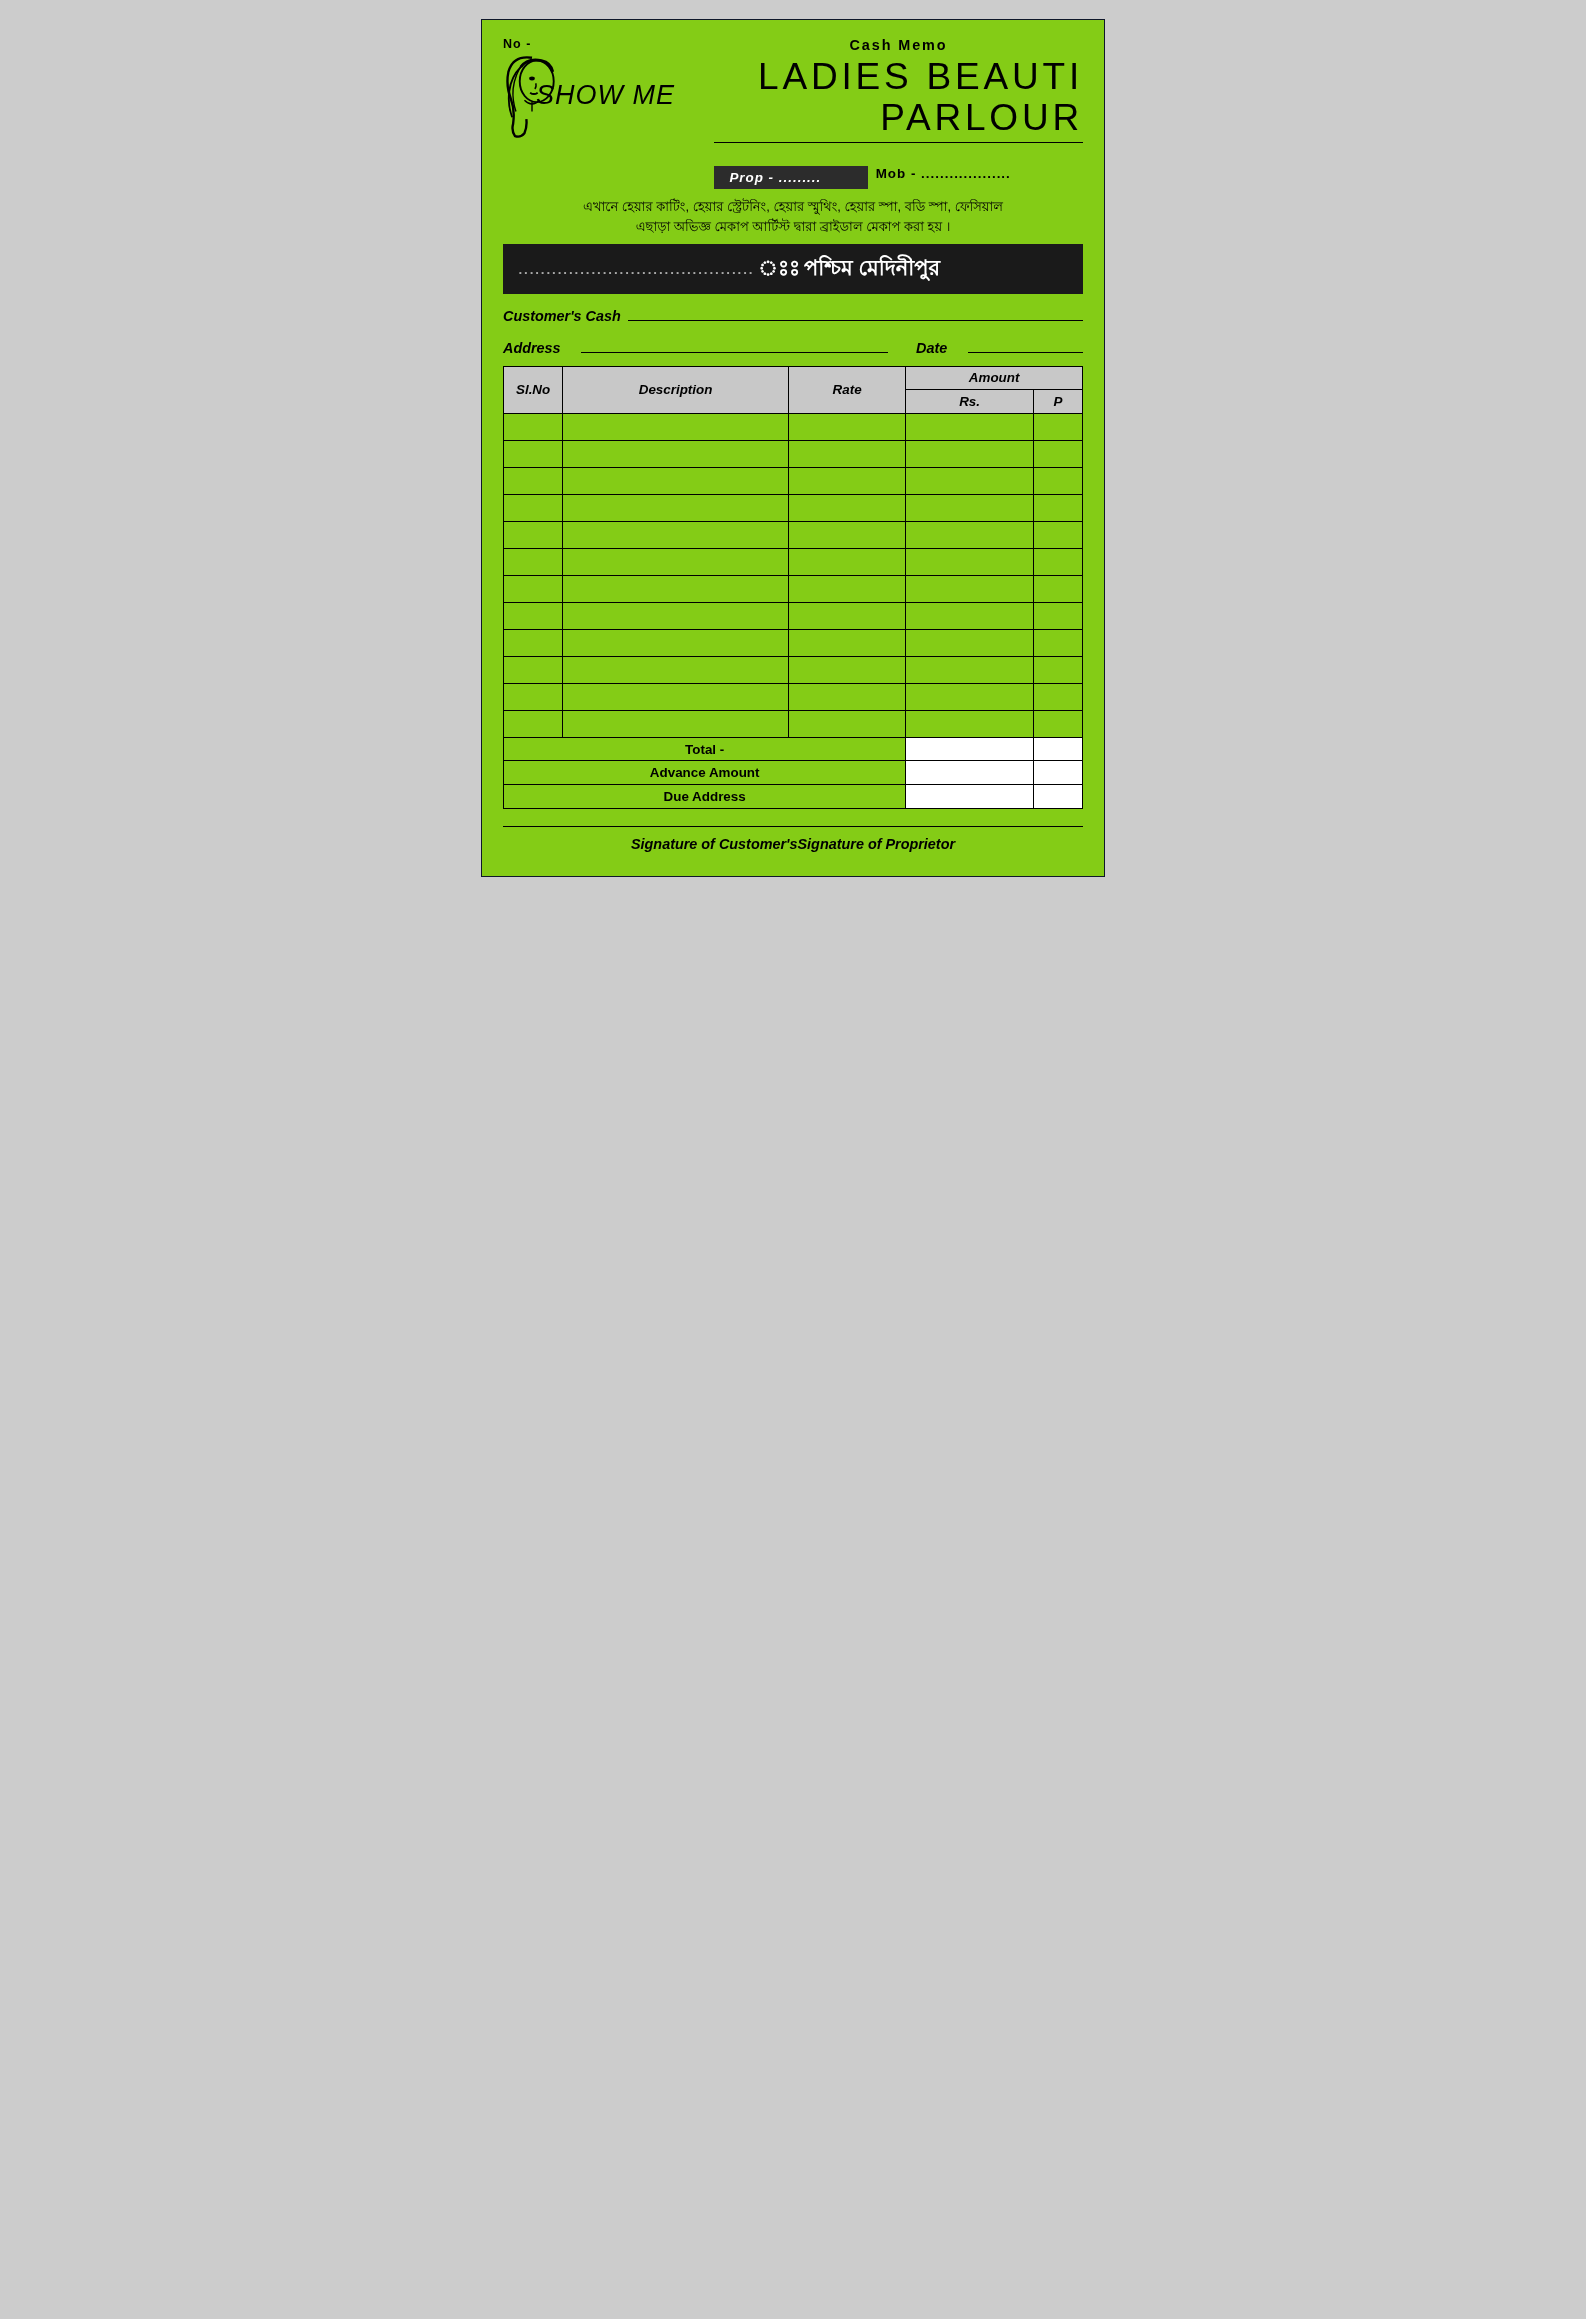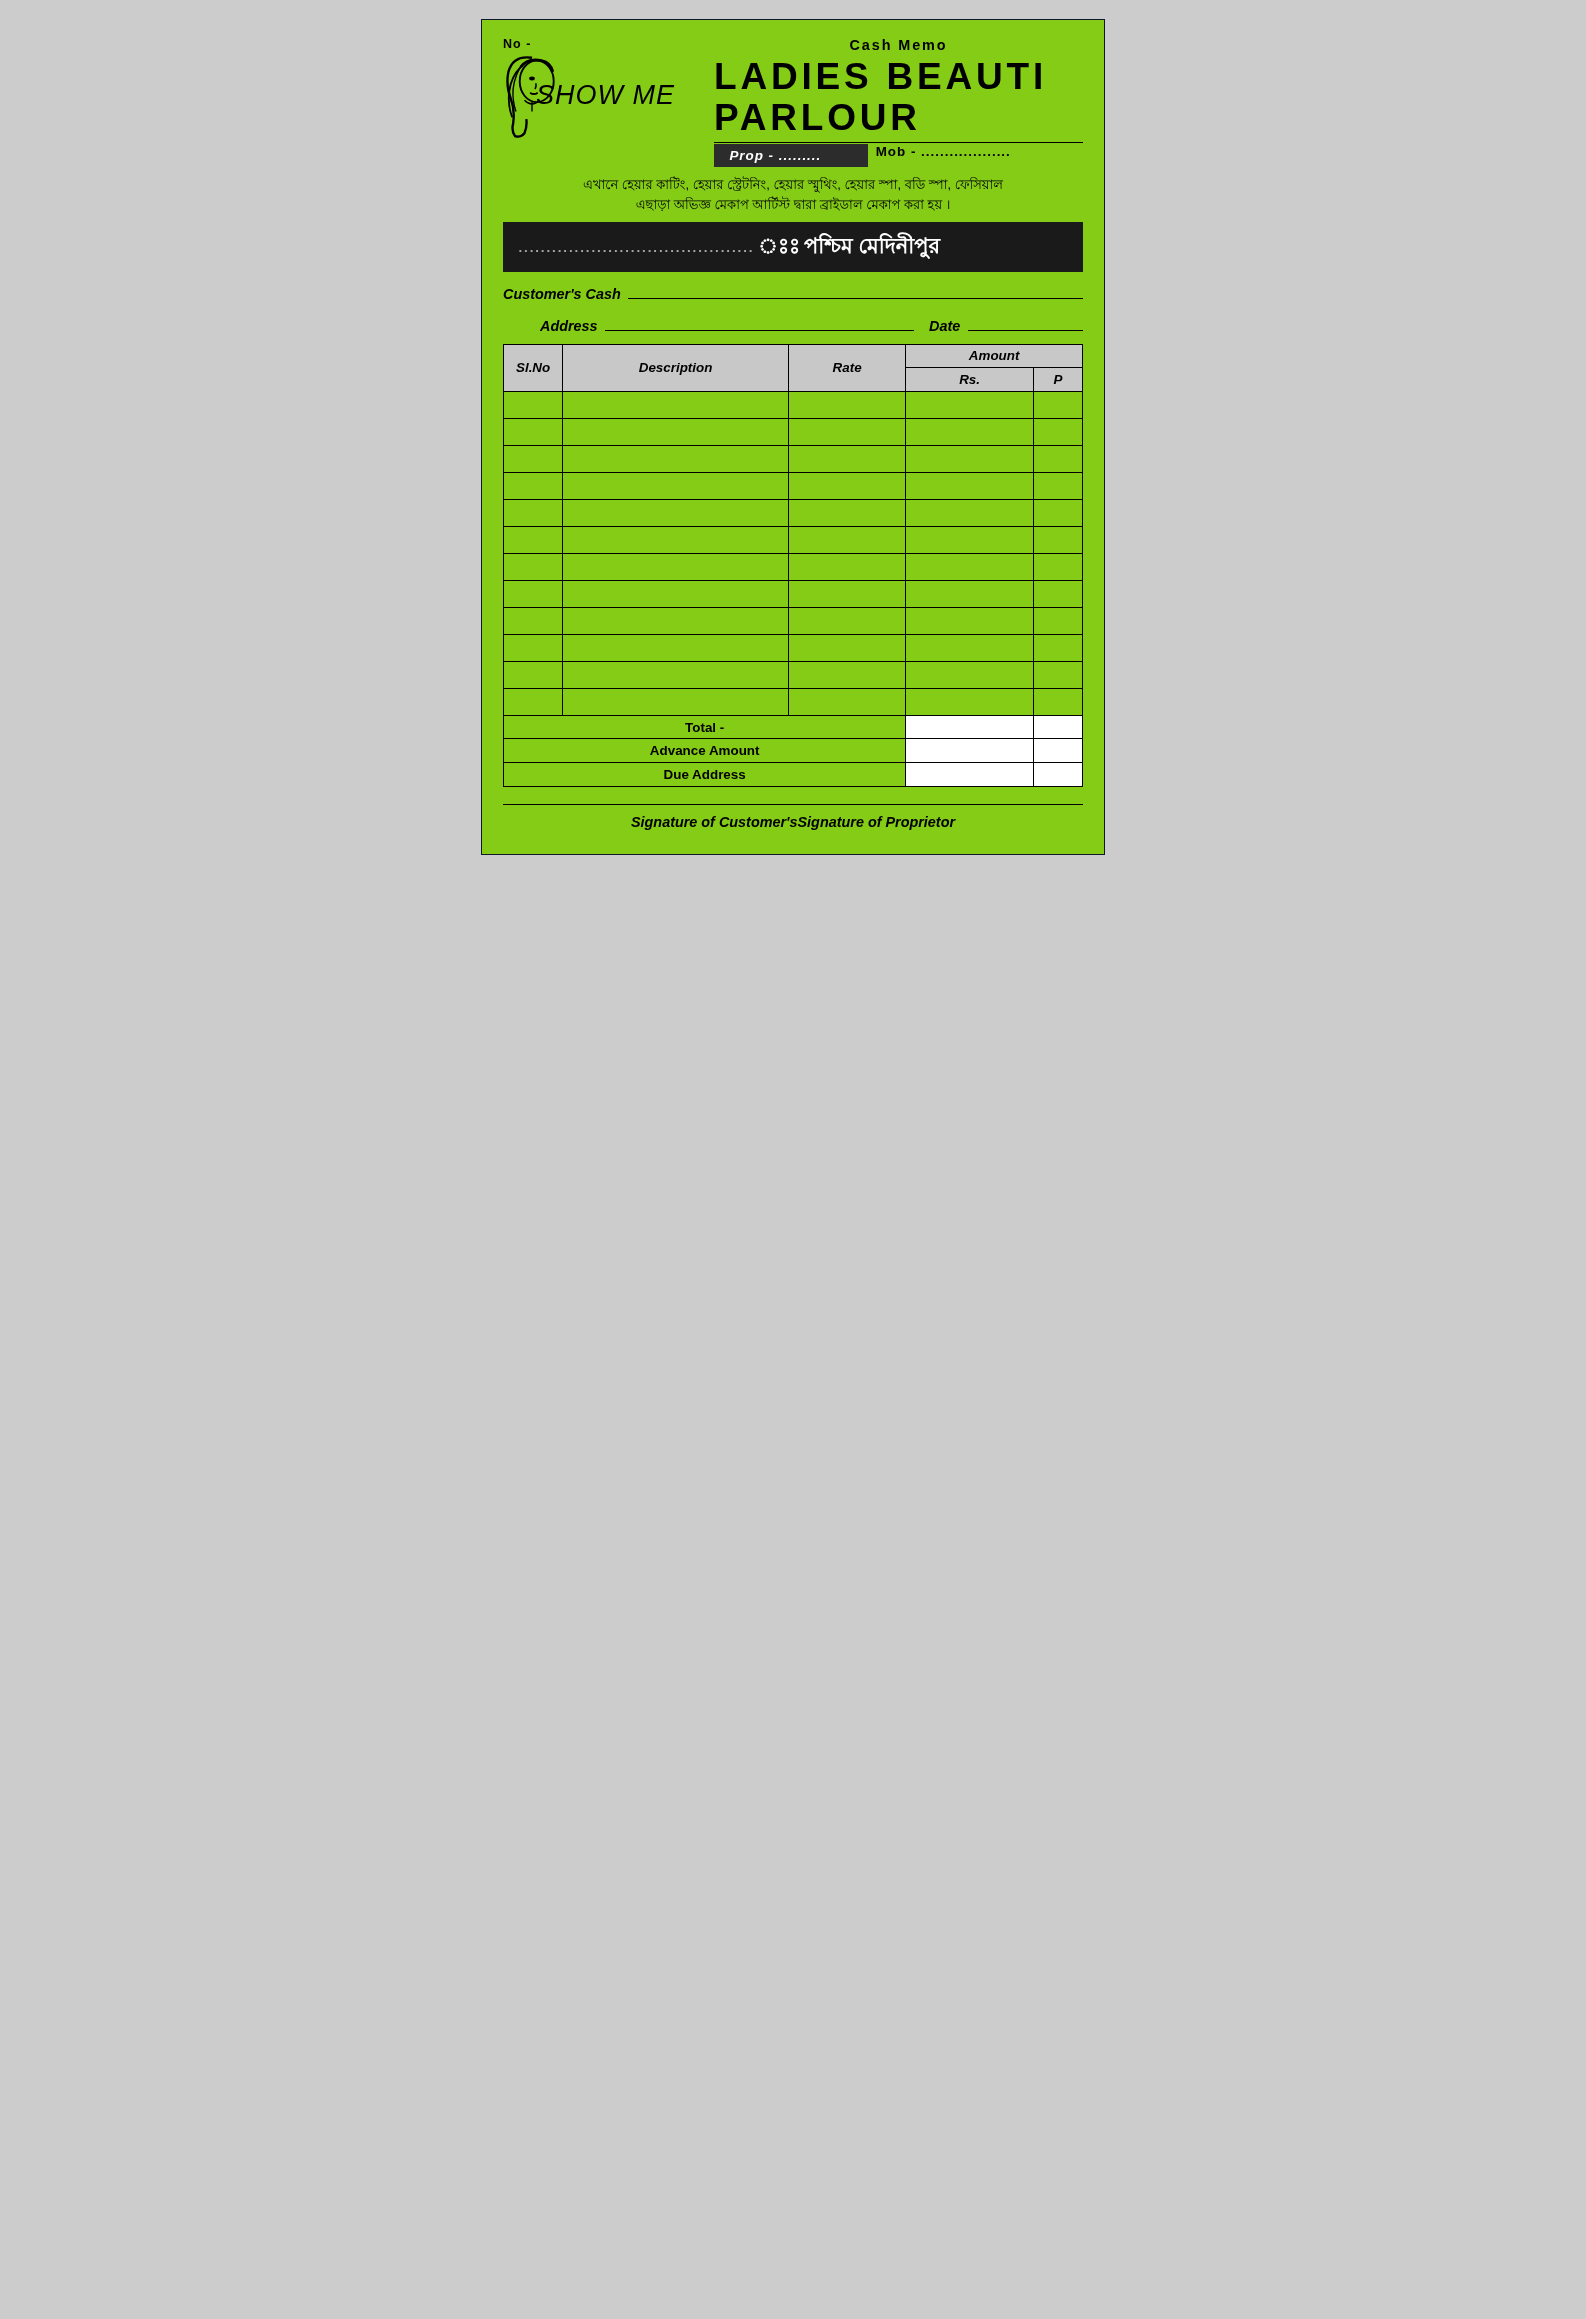--- a/index.html
+++ b/index.html
@@ -70,26 +70,26 @@
     }
     .cash-memo-title {
       text-align: center;
       font-size: 14.4px;
       font-weight: bold;
       margin-bottom: 3.8px;
       letter-spacing: 1.9px;
     }
     .parlour-title {
       font-size: 37px;
-      font-weight: 700;
+      font-weight: 400;
       font-family: 'Arial Black', Arial, sans-serif;
       letter-spacing: 3.8px;
-      text-align: left;
+      text-align: right;
       line-height: 1.1;
-      margin-bottom: 1px;
+      margin-bottom: 23px;
       border-bottom: 1.9px solid #000;
       padding-bottom: 3.8px;
     }
     .prop-mob-row {
       display: flex;
       align-items: flex-start;
       gap: 7.7px;
       margin-bottom: 0;
     }
     .prop-box {
@@ -150,22 +150,21 @@
       min-height: 17.3px;
       margin-left: 7.7px;
     }
     .addr-date-row {
       display: flex;
       align-items: baseline;
       margin-bottom: 9.6px;
       font-style: italic;
       font-weight: bold;
       font-size: 14.4px;
-      gap: 0;
-      margin-left: 37px;
+      gap: 13px;
     }
     .addr-field {
       flex: 1;
       border-bottom: 1.4px solid #000;
       min-height: 17.3px;
       margin-left: 7.7px;
       margin-right: 15.4px;
     }
     .date-label {
       white-space: nowrap;

